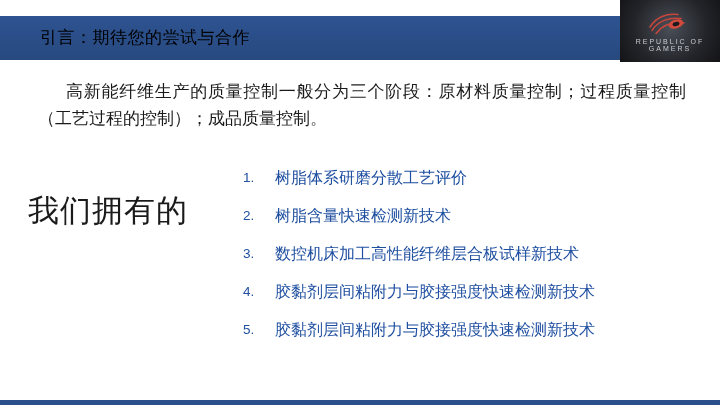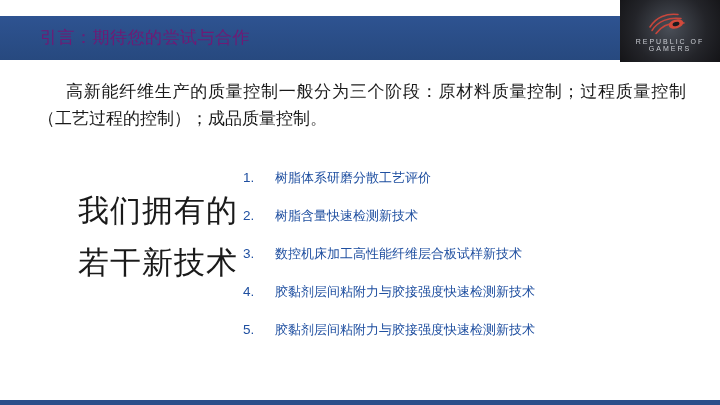--- a/index.html
+++ b/index.html
@@ -36,21 +36,21 @@
     top: 0;
     width: 720px;
     height: 44px;
     background: linear-gradient(180deg, #2e5391 0%, #27497f 100%);
   }
   .header-title {
     position: absolute;
     left: 40px;
     top: 24px;
     font-size: 17px;
-    color: #701a75;
+    color: #000000;
     letter-spacing: 0.5px;
     font-weight: normal;
     line-height: 28px;
   }
   
   .logo-box {
     position: absolute;
     right: 0px;
     top: 0px;
     width: 100px;
@@ -98,21 +98,21 @@
   }
   
   .big-heading {
     position: absolute;
     left: 28px;
     top: 185px;
     width: 210px;
     font-size: 31px;
     line-height: 52px;
     color: #1a1a1a;
-    text-align: right;
+    text-align: left;
     letter-spacing: 1px;
   }
   .big-heading .line2 {
     display: block;
   }
   
   .list {
     position: absolute;
     left: 243px;
     top: 160px;
@@ -134,21 +134,21 @@
     text-align: left;
     color: #1f4fa0;
     font-size: 13.5px;
     font-family: "Liberation Sans", sans-serif;
   }
   .list-text {
     position: absolute;
     left: 32px;
     top: 0;
     color: #1f4fa0;
-    font-size: 13px;
+    font-size: 16px;
     white-space: nowrap;
   }
   
   .bottom-bar {
     position: absolute;
     left: 0;
     bottom: 0;
     width: 720px;
     height: 5px;
     background: #2b4f8a;
@@ -180,21 +180,20 @@
         <ellipse cx="58" cy="28" rx="7" ry="4.2" transform="rotate(-16 58 28)"></ellipse>
       </g>
     </svg>
     <div class="logo-text">REPUBLIC OF GAMERS</div>
   </div>
 
   <div class="intro">高新能纤维生产的质量控制一般分为三个阶段：原材料质量控制；过程质量控制（工艺过程的控制）；成品质量控制。</div>
 
   <div class="big-heading">
     <span>我们拥有的</span>
-    <span class="line2">若干新技术</span>
   </div>
 
   <div class="list">
     <div class="list-item">
       <span class="list-num">1.</span>
       <span class="list-text">树脂体系研磨分散工艺评价</span>
     </div>
     <div class="list-item">
       <span class="list-num">2.</span>
       <span class="list-text">树脂含量快速检测新技术</span>

